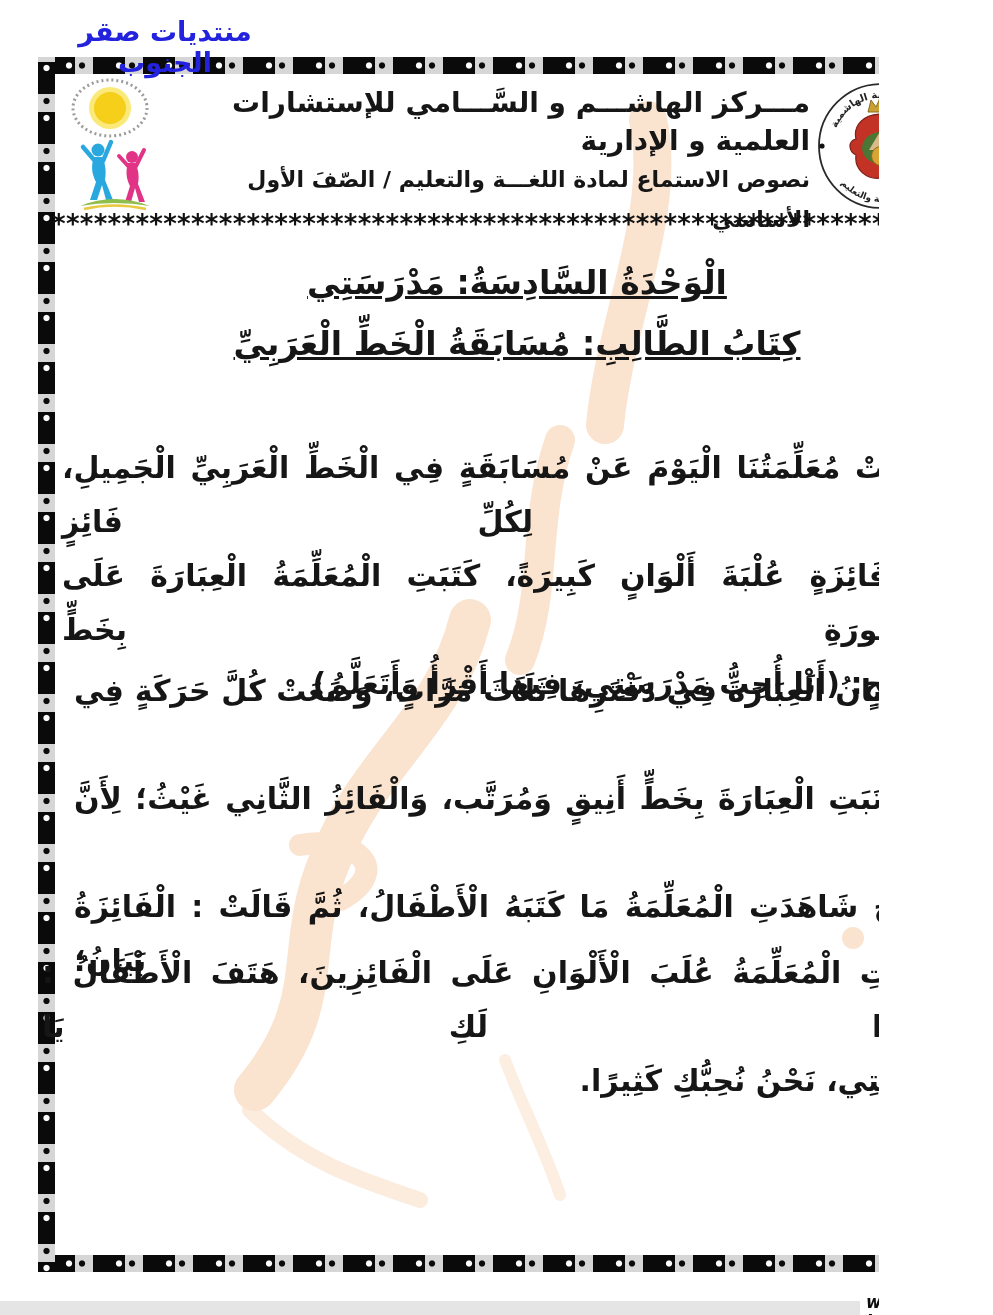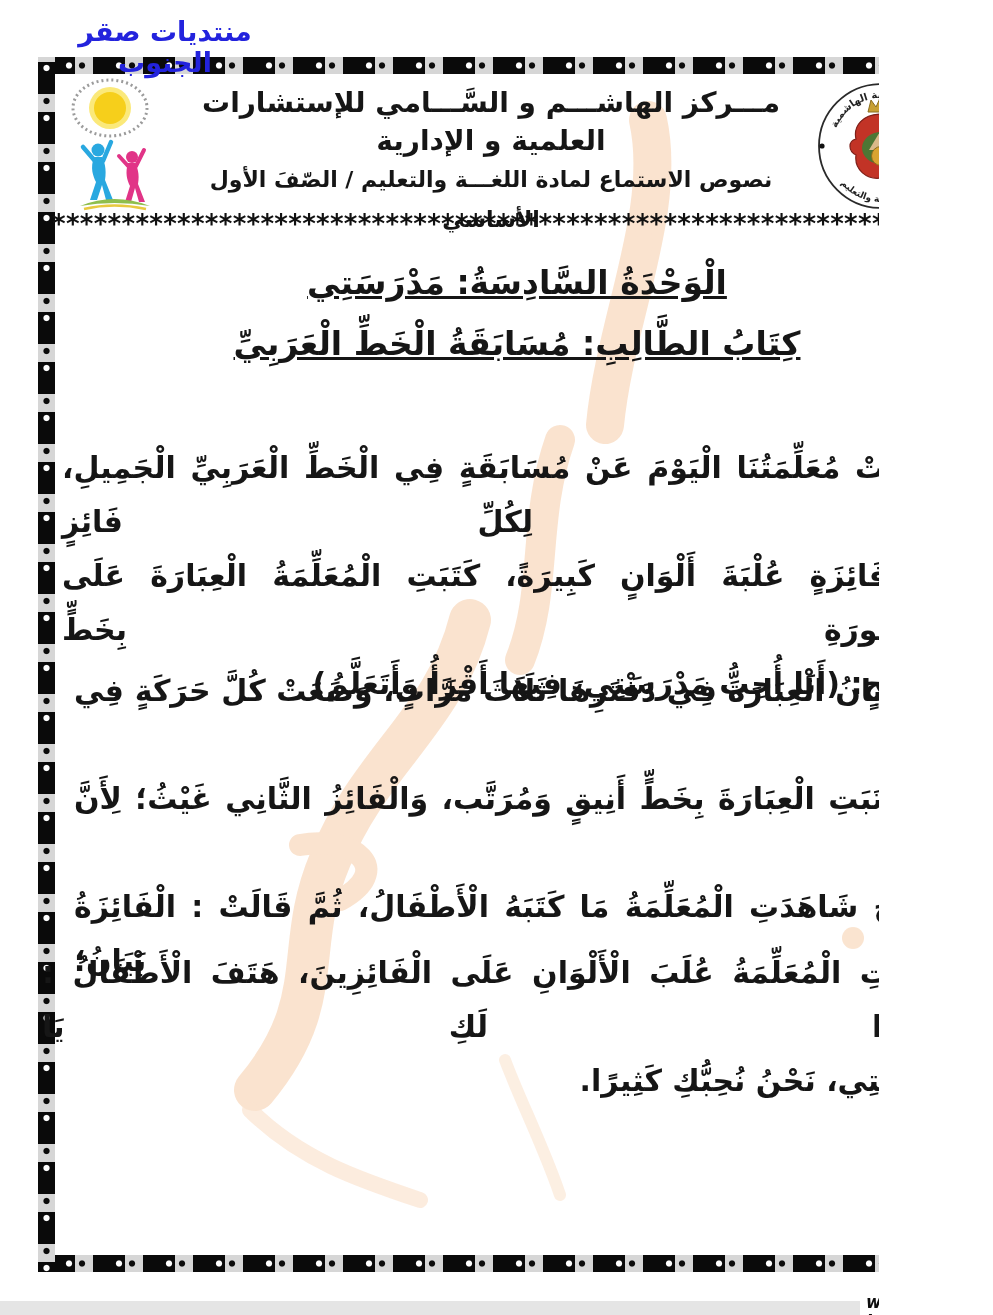--- a/index.html
+++ b/index.html
@@ -37,21 +37,21 @@
   .forum-text{
     position:absolute;left:30px;top:16px;width:270px;z-index:4;
     direction:rtl;text-align:center;font-size:27px;font-weight:bold;color:#2323dd;
   }
 
   
   .logo-left{position:absolute;left:52px;top:70px;width:122px;height:158px;z-index:3;}
   .logo-right{position:absolute;left:815px;top:76px;width:132px;height:140px;z-index:3;}
   .header-text{
     position:absolute;left:172px;top:84px;width:638px;z-index:3;
-    direction:rtl;text-align:center;
+    direction:rtl;text-align:right;
   }
   .hdr1{font-size:28px;font-weight:bold;line-height:38px;}
   .hdr2{font-size:22px;font-weight:bold;line-height:40px;}
   .hdr3{font-size:24px;font-weight:bold;line-height:40px;}
   .separator{
     position:absolute;left:52px;top:209px;width:892px;z-index:3;
     font-size:26px;font-weight:bold;letter-spacing:0.3px;
     white-space:nowrap;overflow:hidden;color:#111;
   }
 

